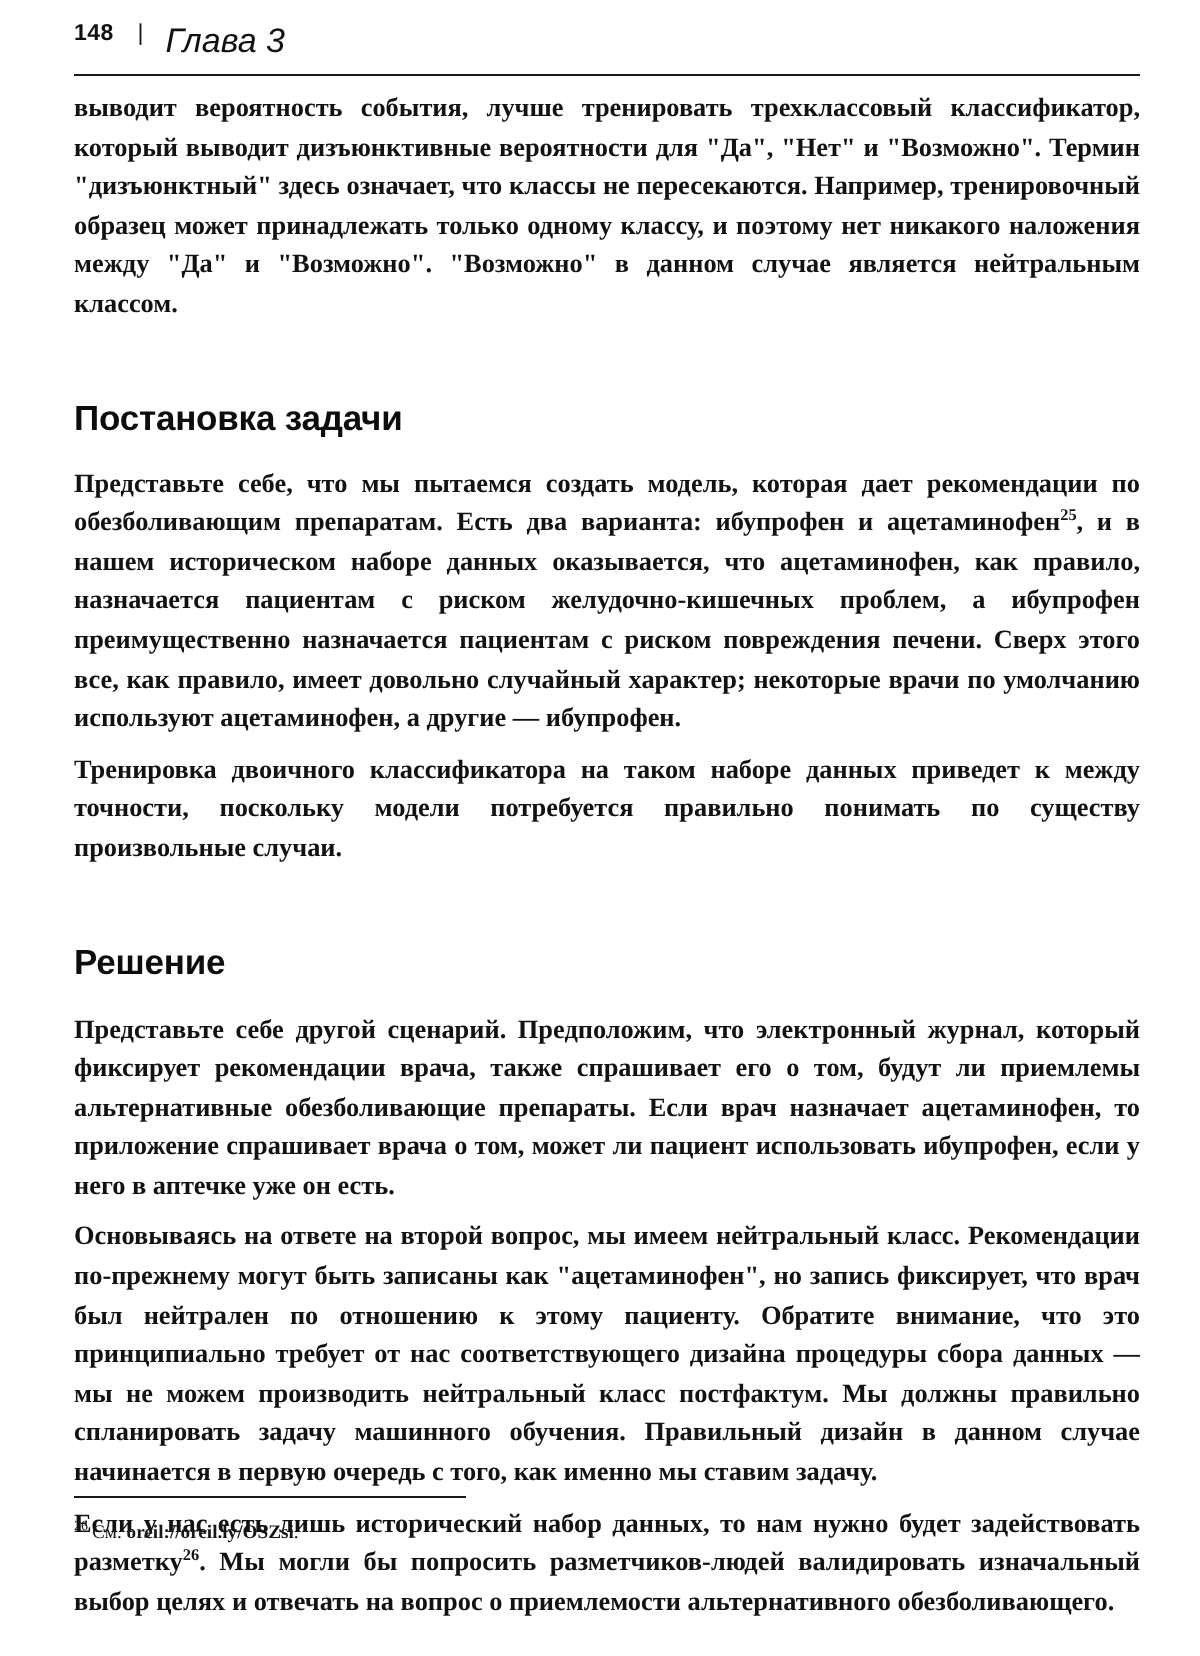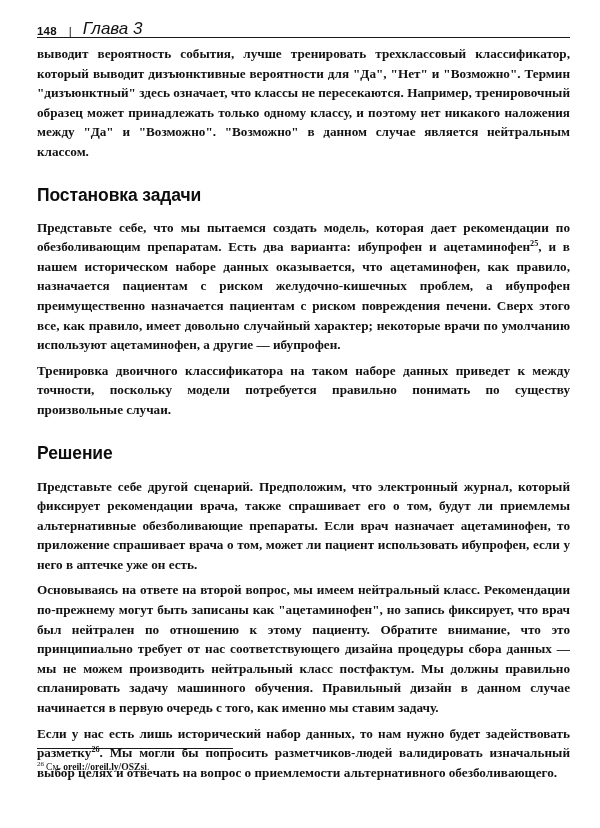--- a/index.html
+++ b/index.html
@@ -29,21 +29,21 @@
   
   .running-head {
     position: absolute;
     left: 37px;
     top: 12px;
     width: 533px;
     height: 26px;
     border-bottom: 1.6px solid #1a1a1a;
     box-sizing: border-box;
     display: flex;
-    align-items: flex-end;
+    align-items: flex-start;
   }
   .folio {
     font-family: "Liberation Sans", "DejaVu Sans", sans-serif;
     font-weight: bold;
     font-size: 11.5px;
     letter-spacing: 0.2px;
     color: #111;
     line-height: 1;
   }
   .head-sep {
@@ -87,21 +87,21 @@
   h2.section-heading {
     font-family: "Liberation Sans", "DejaVu Sans", sans-serif;
     font-weight: bold;
     font-size: 17.5px;
     line-height: 20px;
     color: #0d0d0d;
     margin: 0;
     letter-spacing: -0.1px;
   }
   .heading-block {
-    margin-top: 23px;
+    margin-top: 37px;
     margin-bottom: 13px;
   }
   .heading-block.second {
     margin-bottom: 14px;
   }
 
   sup.fn-ref {
     font-size: 8.2px;
     line-height: 0;
     vertical-align: 5px;

